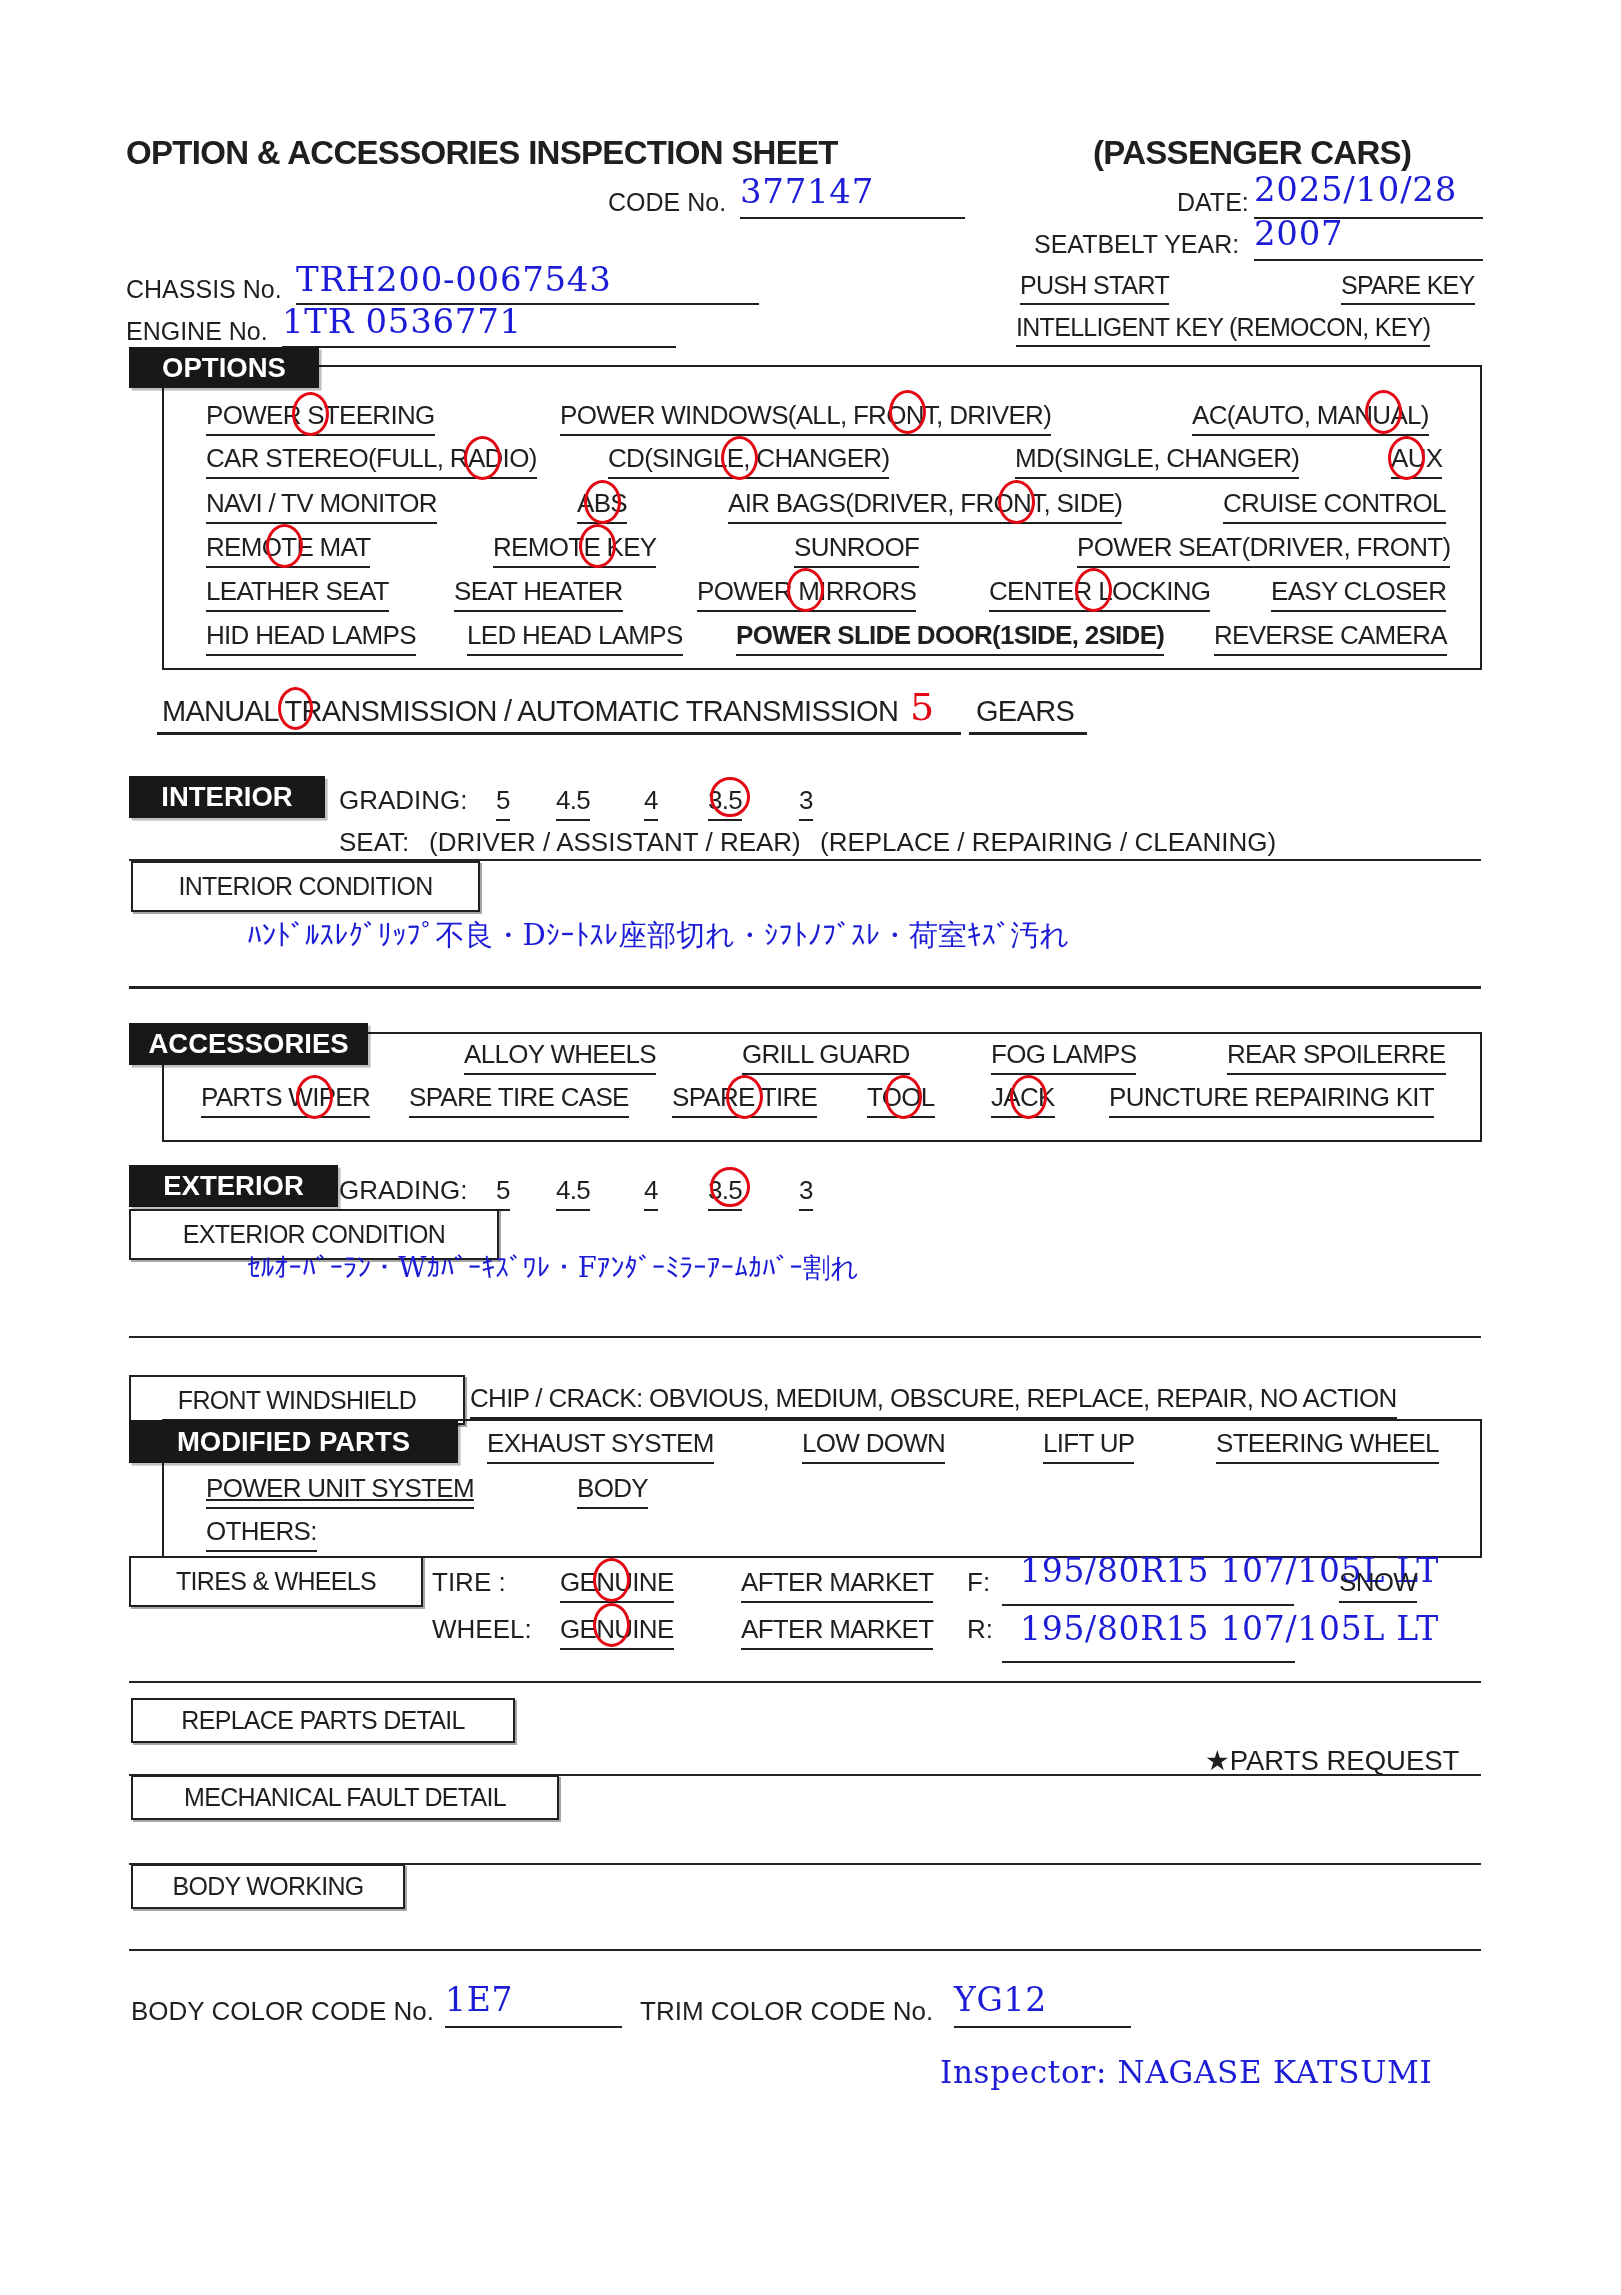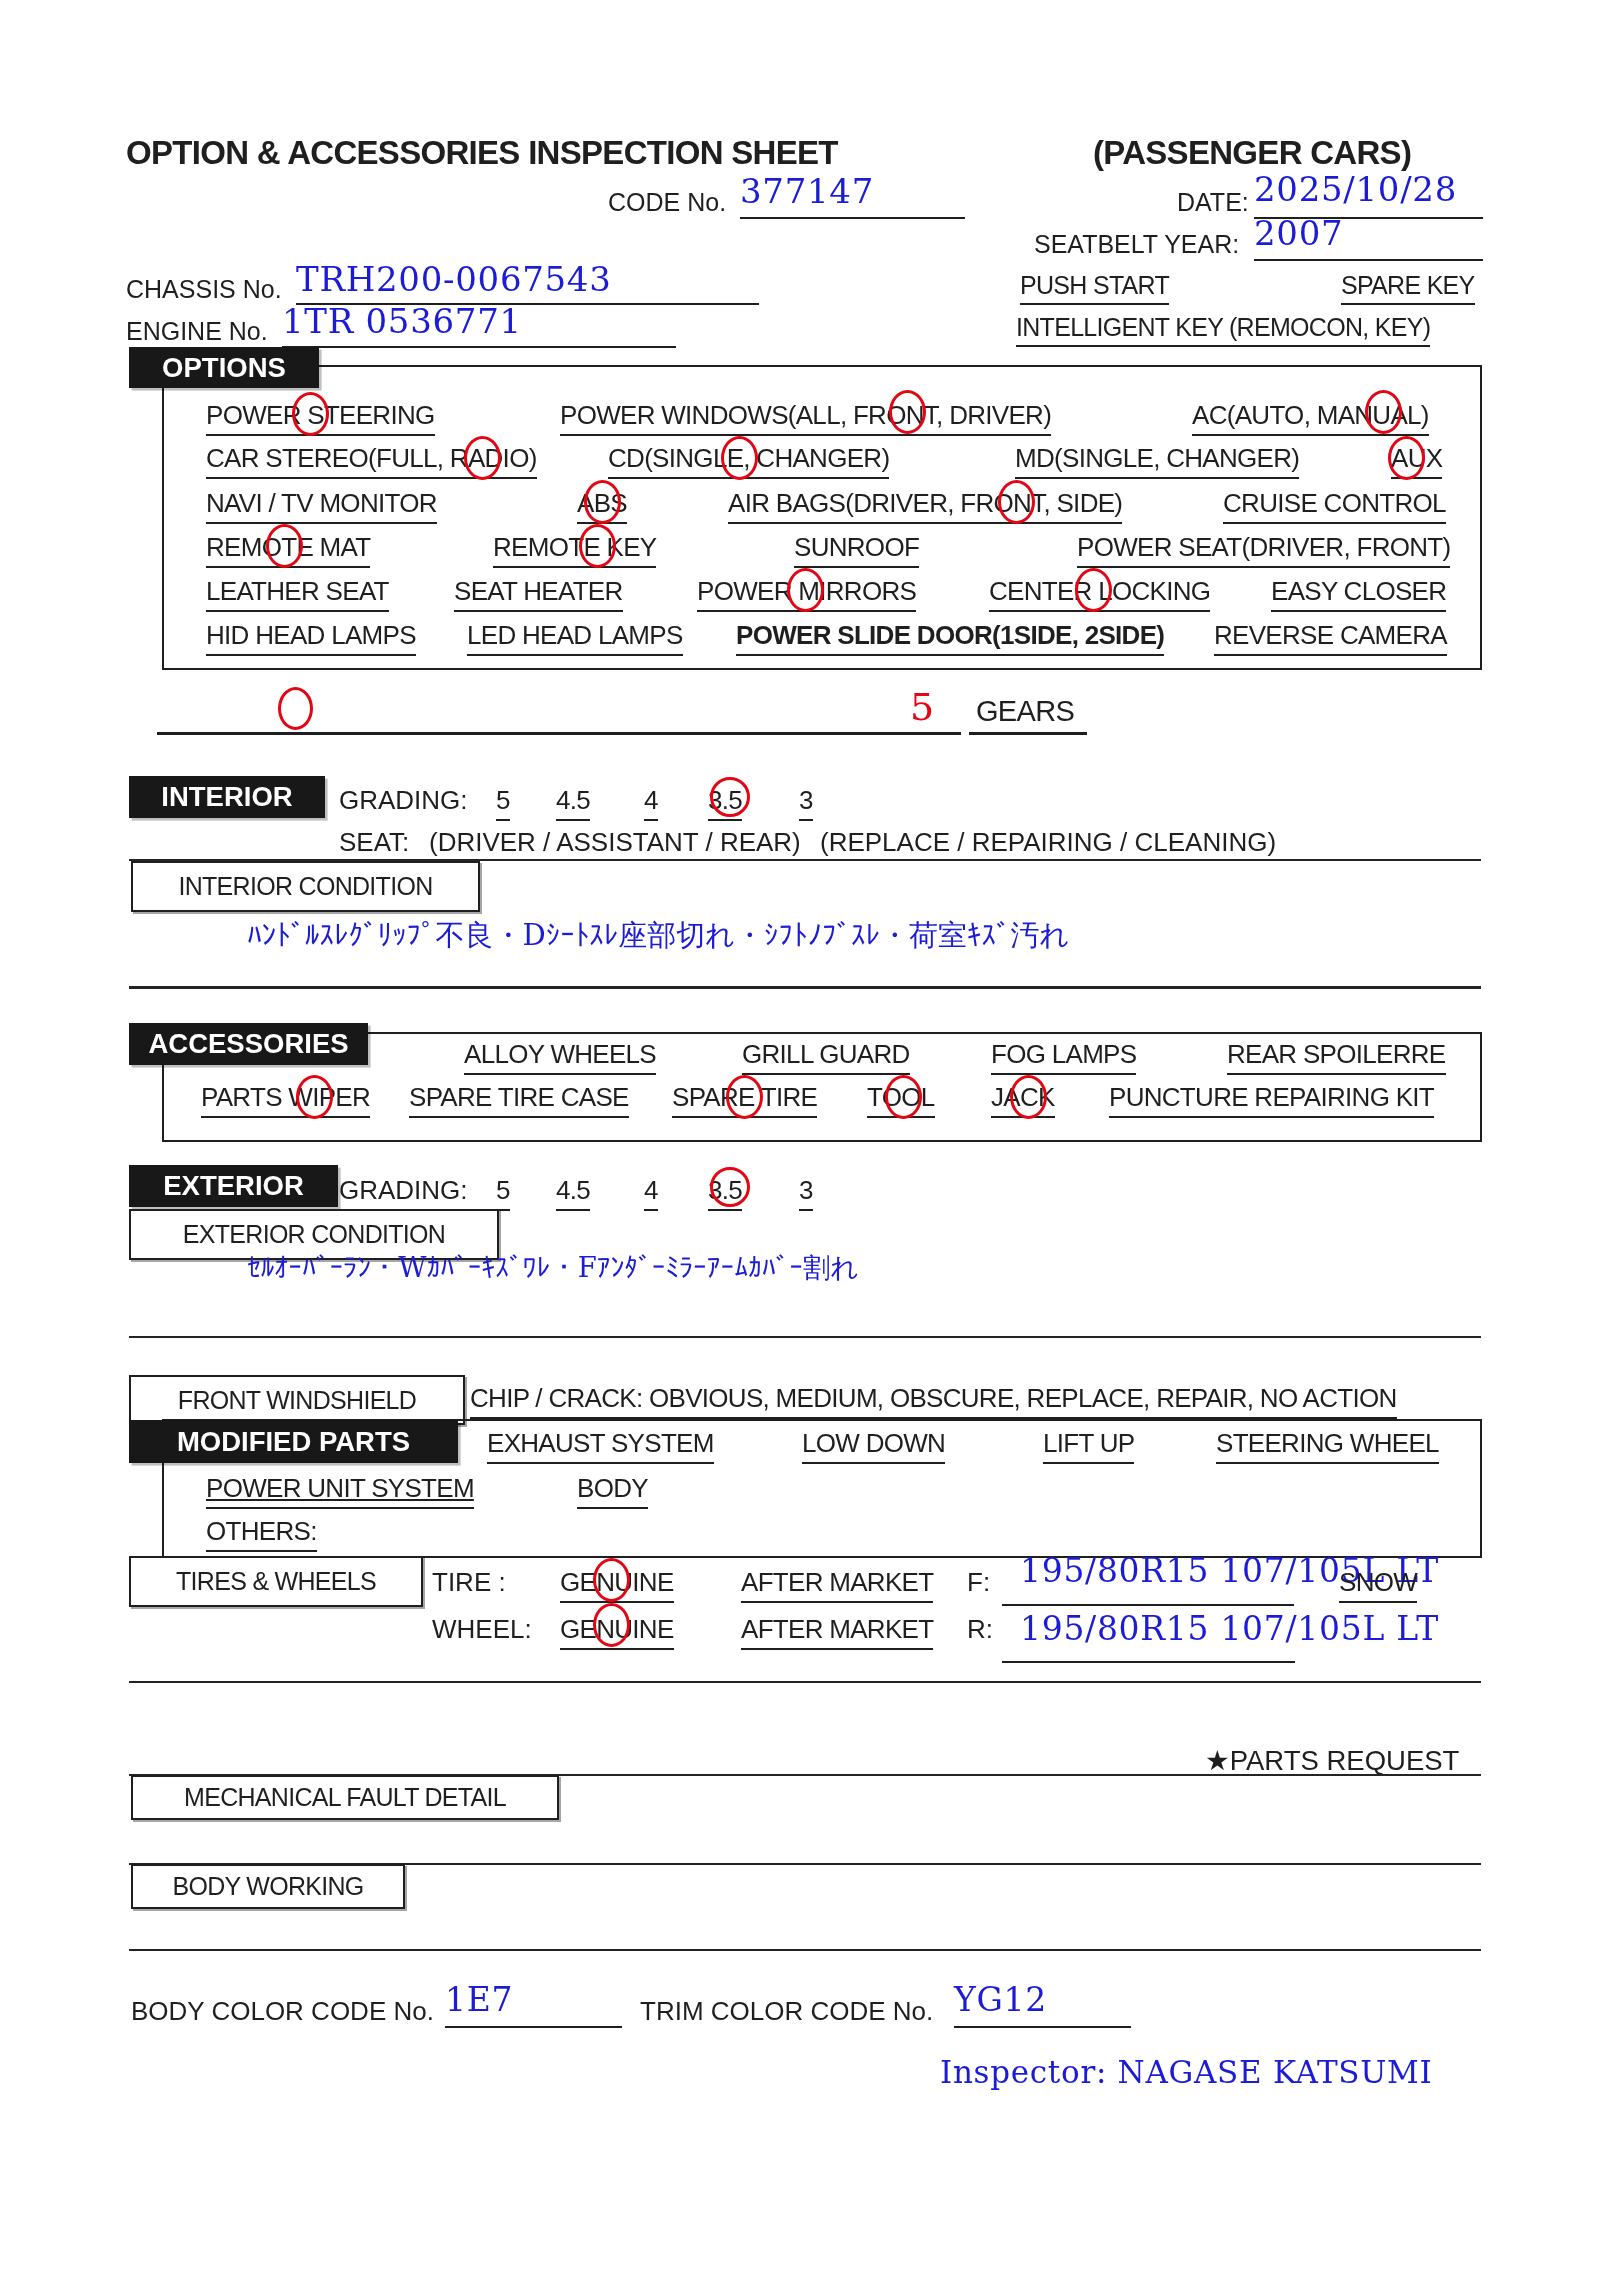--- a/index.html
+++ b/index.html
@@ -96,20 +96,21 @@
   <div class="mark" style="left:464px;top:436px;"></div>
   <div class="mark" style="left:721px;top:436px;"></div>
   <div class="mark" style="left:1388px;top:436px;"></div>
   <div class="mark" style="left:584px;top:480px;"></div>
   <div class="mark" style="left:998px;top:480px;"></div>
   <div class="mark" style="left:266px;top:524px;"></div>
   <div class="mark" style="left:579px;top:524px;"></div>
   <div class="mark" style="left:787px;top:568px;"></div>
   <div class="mark" style="left:1075px;top:568px;"></div>
 
+  <div class="txt" style="left:162px;top:695px;font-size:29px;letter-spacing:-0.7px;">MANUAL TRANSMISSION / AUTOMATIC TRANSMISSION</div>
   <div class="uline" style="left:157px;top:732px;width:804px;height:2.6px;"></div>
   <div class="hw red" style="left:910px;top:685px;font-size:38px;">5</div>
   <div class="txt" style="left:976px;top:695px;font-size:29px;letter-spacing:-0.7px;">GEARS</div>
   <div class="uline" style="left:969px;top:732px;width:118px;height:2.6px;"></div>
   <div class="mark" style="left:278px;top:687px;width:29px;height:37px;"></div>
 
   <div class="hdr" style="left:129px;top:776px;width:196px;height:42px;">INTERIOR</div>
   <div class="txt" style="left:339px;top:785px;font-size:26px;">GRADING:</div>
   <div class="lbl" style="left:496px;top:785px;">5</div>
   <div class="lbl" style="left:556px;top:785px;">4.5</div>
@@ -177,20 +178,21 @@
   <div class="mark" style="left:593px;top:1558px;"></div>
   <div class="txt" style="left:432px;top:1614px;font-size:26px;">WHEEL:</div>
   <div class="lbl" style="left:560px;top:1614px;">GENUINE</div>
   <div class="lbl" style="left:741px;top:1614px;">AFTER MARKET</div>
   <div class="txt" style="left:967px;top:1614px;font-size:26px;">R:</div>
   <div class="uline" style="left:1002px;top:1661px;width:293px;"></div>
   <div class="hw" style="left:1020px;top:1609px;font-size:33px;">195/80R15 107/105L LT</div>
   <div class="mark" style="left:593px;top:1603px;"></div>
   <div class="sep" style="top:1681px;height:2px;"></div>
 
+  <div class="box" style="left:131px;top:1698px;width:380px;height:41px;">REPLACE PARTS DETAIL</div>
   <div class="txt" style="left:1205px;top:1744px;font-size:27.5px;">★PARTS REQUEST</div>
   <div class="sep" style="top:1774px;height:2px;"></div>
   <div class="box" style="left:131px;top:1775px;width:424px;height:41px;">MECHANICAL FAULT DETAIL</div>
   <div class="sep" style="top:1863px;height:2px;"></div>
   <div class="box" style="left:131px;top:1864px;width:270px;height:41px;">BODY WORKING</div>
   <div class="sep" style="top:1949px;height:2px;"></div>
 
   <div class="txt" style="left:131px;top:1996px;font-size:26px;">BODY COLOR CODE No.</div>
   <div class="hw hwc" style="left:445px;top:1980px;width:177px;font-size:33px;">1E7</div>
   <div class="uline" style="left:445px;top:2026px;width:177px;"></div>

